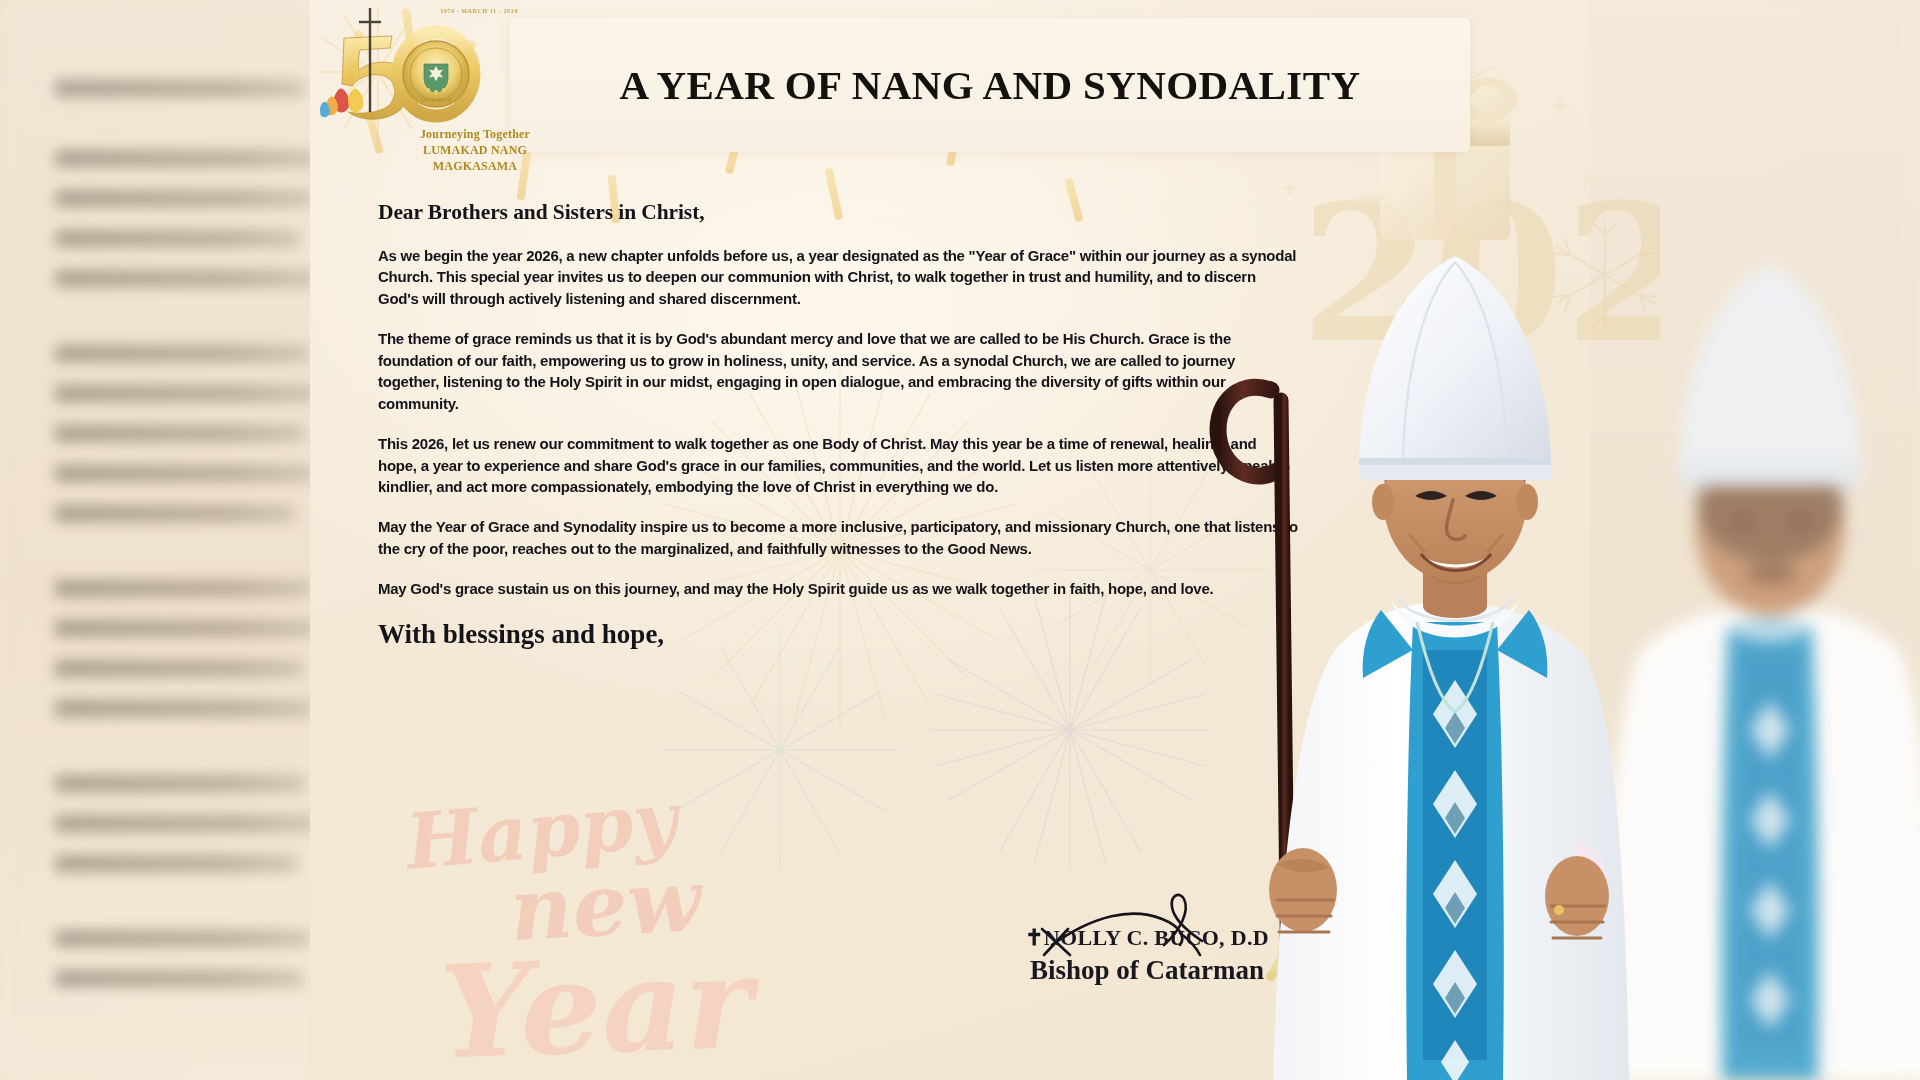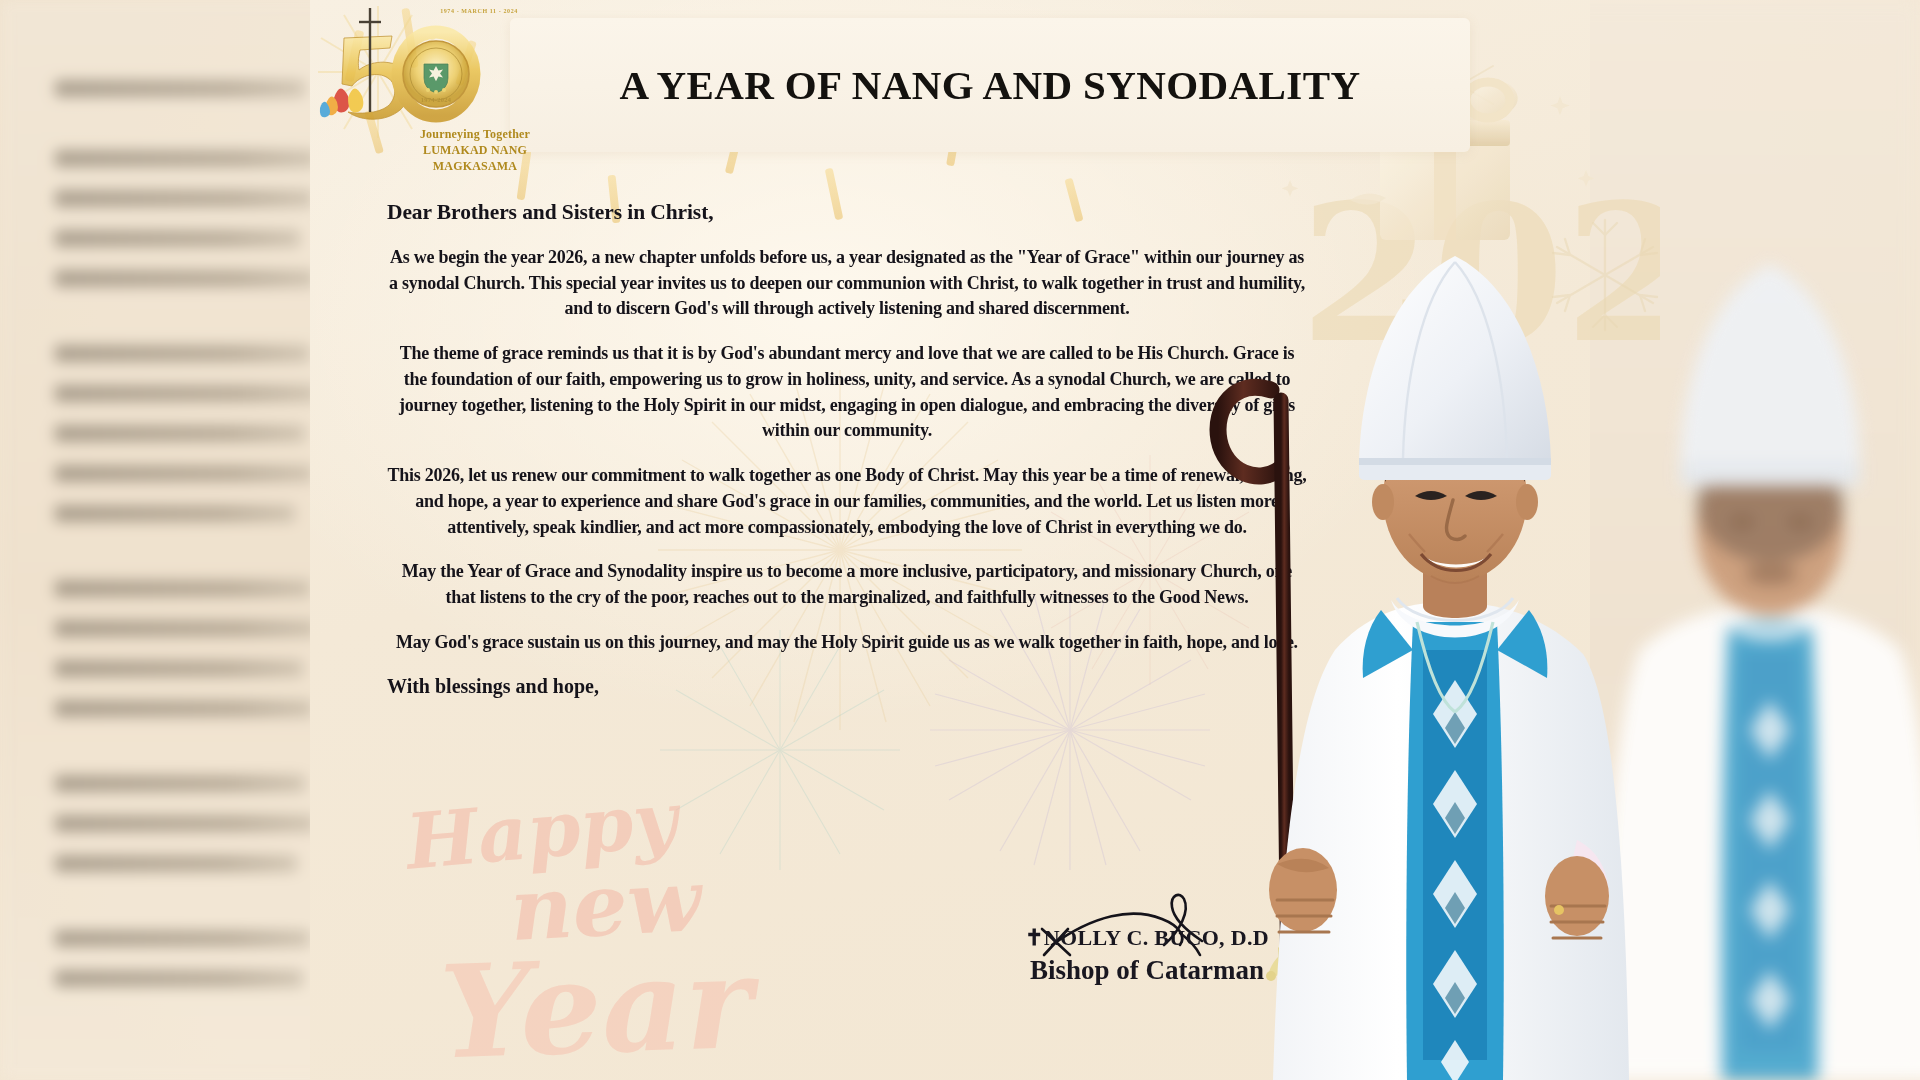--- a/index.html
+++ b/index.html
@@ -121,44 +121,44 @@
     letter-spacing: .6px;
   }
   .seal-ring-text {
     font-size: 6.4px; font-weight: bold; fill: #a9821a;
     letter-spacing: .3px;
   }
 
   
   .letter {
     position: absolute;
-    left: 77px; top: 200px; width: 920px;
+    left: 68px; top: 200px; width: 920px;
     z-index: 5;
   }
   .salutation {
     font-family: "Liberation Serif", "DejaVu Serif", serif;
     font-size: 21.5px;
     font-weight: bold;
     color: #15131a;
     margin-bottom: 20px;
     letter-spacing: -.1px;
   }
   .para {
-    font-family: Liberation Serif, serif;
-    font-size: 18px;
+    font-family: Liberation Sans, sans-serif;
+    font-size: 15px;
     font-weight: bold;
     color: #15131a;
     line-height: 1.43;
     margin-bottom: 19px;
     letter-spacing: -.25px;
-    text-align: center;
+    text-align: left;
   }
   .closing {
     font-family: "Liberation Serif", "DejaVu Serif", serif;
-    font-size: 20px;
+    font-size: 27px;
     font-weight: bold;
     color: #15131a;
     margin-top: 6px;
   }
 
   
   .hny {
     position: absolute;
     left: 80px; bottom: 10px;
     width: 560px; height: 290px;

